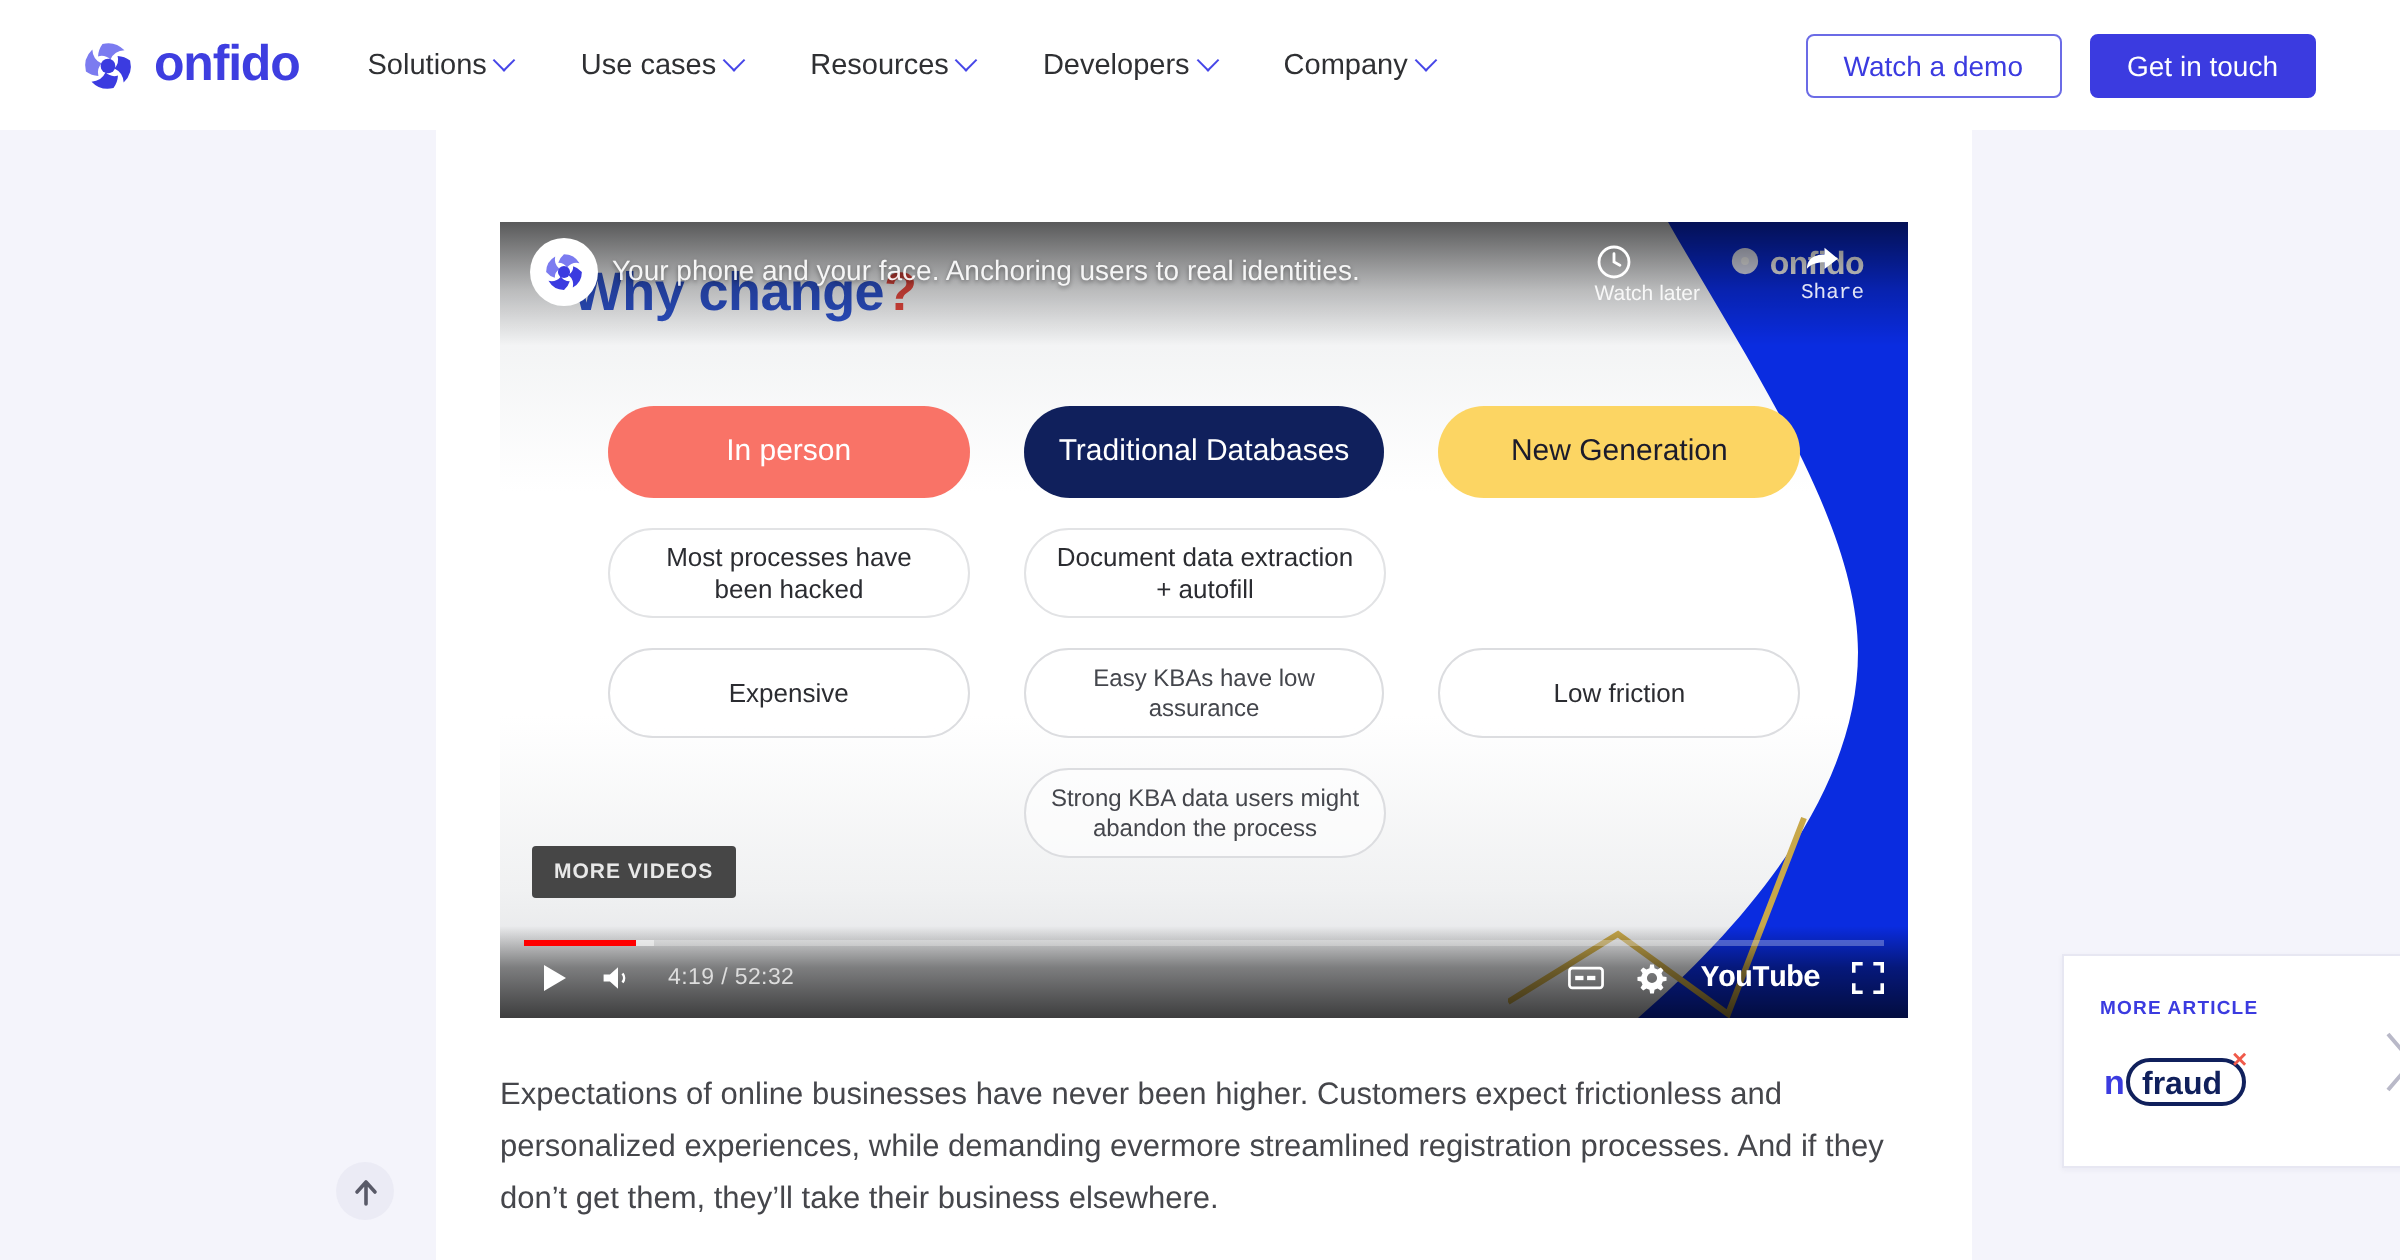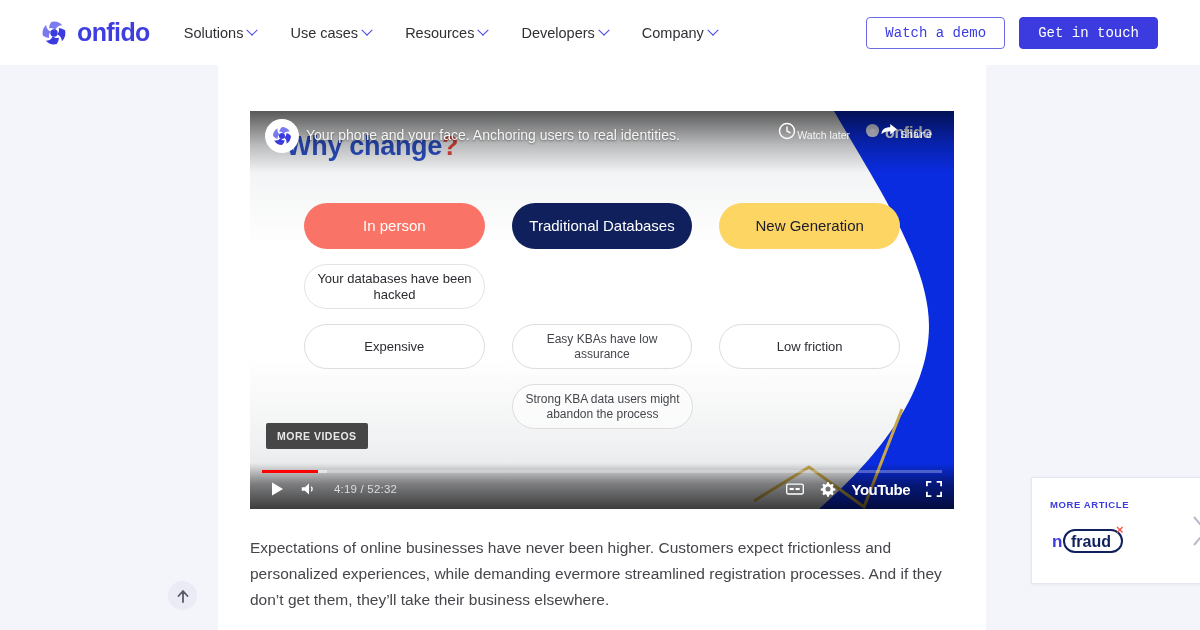--- a/index.html
+++ b/index.html
@@ -33,21 +33,21 @@
     display: flex; align-items: center; gap: 5px;
     font-size: 14.5px; color: #2f3033; cursor: pointer; white-space: nowrap;
   }
   .chev {
     width: 8px; height: 8px;
     border-right: 1.6px solid #4646e8; border-bottom: 1.6px solid #4646e8;
     transform: rotate(45deg) translate(-2px,-2px);
   }
   #header-actions {
     margin-left: auto; margin-right: 42px;
-    display: flex; align-items: center; gap: 14px; font-family: Liberation Mono, monospace;
+    display: flex; align-items: center; gap: 14px;
   }
   .btn {
     font-size: 14px; border-radius: 4px; padding: 0 18px; height: 32px;
     display: flex; align-items: center; justify-content: center;
     cursor: pointer; white-space: nowrap;
   }
   .btn-outline { border: 1px solid #6b6be6; color: #3b3be0; background: #fff; }
   .btn-solid { background: #3b3be0; color: #fff; border: 1px solid #3b3be0; }
 
   
@@ -119,21 +119,21 @@
     display: flex; align-items: center; justify-content: center;
   }
   #yt-title {
     position: absolute; left: 56px; top: 16px;
     font-size: 14px; color: rgba(255,255,255,0.92); font-weight: 400;
     text-shadow: 0 1px 2px rgba(0,0,0,0.4);
     white-space: nowrap;
   }
   .yt-top-btn {
     position: absolute; top: 10px;
-    display: flex; flex-direction: row; align-items: flex-end; gap: 0;
+    display: flex; flex-direction: column; align-items: flex-start; gap: 0;
     cursor: pointer;
   }
   .yt-top-btn .lbl { font-size: 10.5px; color: rgba(255,255,255,0.88); font-weight: 500; }
   #yt-watchlater { right: 104px; }
   #yt-share { right: 22px; font-family: Liberation Mono, monospace; }
 
   #more-videos {
     position: absolute; left: 16px; bottom: 60px;
     background: rgba(45,45,45,0.88); color: #e8e8e8;
     font-size: 10.5px; font-weight: 600; letter-spacing: 0.5px;
@@ -153,21 +153,21 @@
   #progress-played { position: absolute; left: 0; top: 0; height: 100%; width: 8.2%; background: #f00; }
   #ctrl-row {
     position: absolute; left: 0; right: 0; bottom: 4px; height: 32px;
     display: flex; align-items: center; padding: 0 12px;
   }
   .ctrl { display: flex; align-items: center; justify-content: center; cursor: pointer; }
   #play-btn { width: 30px; }
   #vol-btn { width: 30px; margin-left: 2px; }
   #time-label { font-size: 11.5px; color: #ddd; margin-left: 10px; letter-spacing: 0.2px; }
   #ctrl-right { margin-left: auto; display: flex; align-items: center; gap: 16px; }
-  #yt-logo { font-size: 15px; font-weight: 700; color: #fff; letter-spacing: -0.5px; font-family: Liberation Sans, sans-serif; }
+  #yt-logo { font-size: 15px; font-weight: 700; color: #fff; letter-spacing: -0.5px; font-family: Liberation Mono, monospace; }
 
   
   #body-text {
     position: absolute; left: 32px; top: 470px; width: 700px;
     font-size: 15.5px; line-height: 1.68; color: #45464b;
   }
 
   
   #next-article {
     position: absolute; left: 1031px; top: 477px;
@@ -282,21 +282,24 @@
             <div class="cell">
               <div class="pill-head navy">Traditional Databases</div>
             </div>
             <div class="cell">
               <div class="pill-head gold">New Generation</div>
             </div>
           </div>
 
           <div class="col-row">
             <div class="cell">
-              <div class="pill-item">Your databases have been hacked</div>
+              <div class="pill-item">Most processes have been hacked</div>
+            </div>
+            <div class="cell">
+              <div class="pill-item">Document data extraction + autofill</div>
             </div>
           </div>
 
           <div class="col-row">
             <div class="cell">
               <div class="pill-item ghost">Expensive</div>
             </div>
             <div class="cell">
               <div class="pill-item ghost sm">Easy KBAs have low assurance</div>
             </div>

